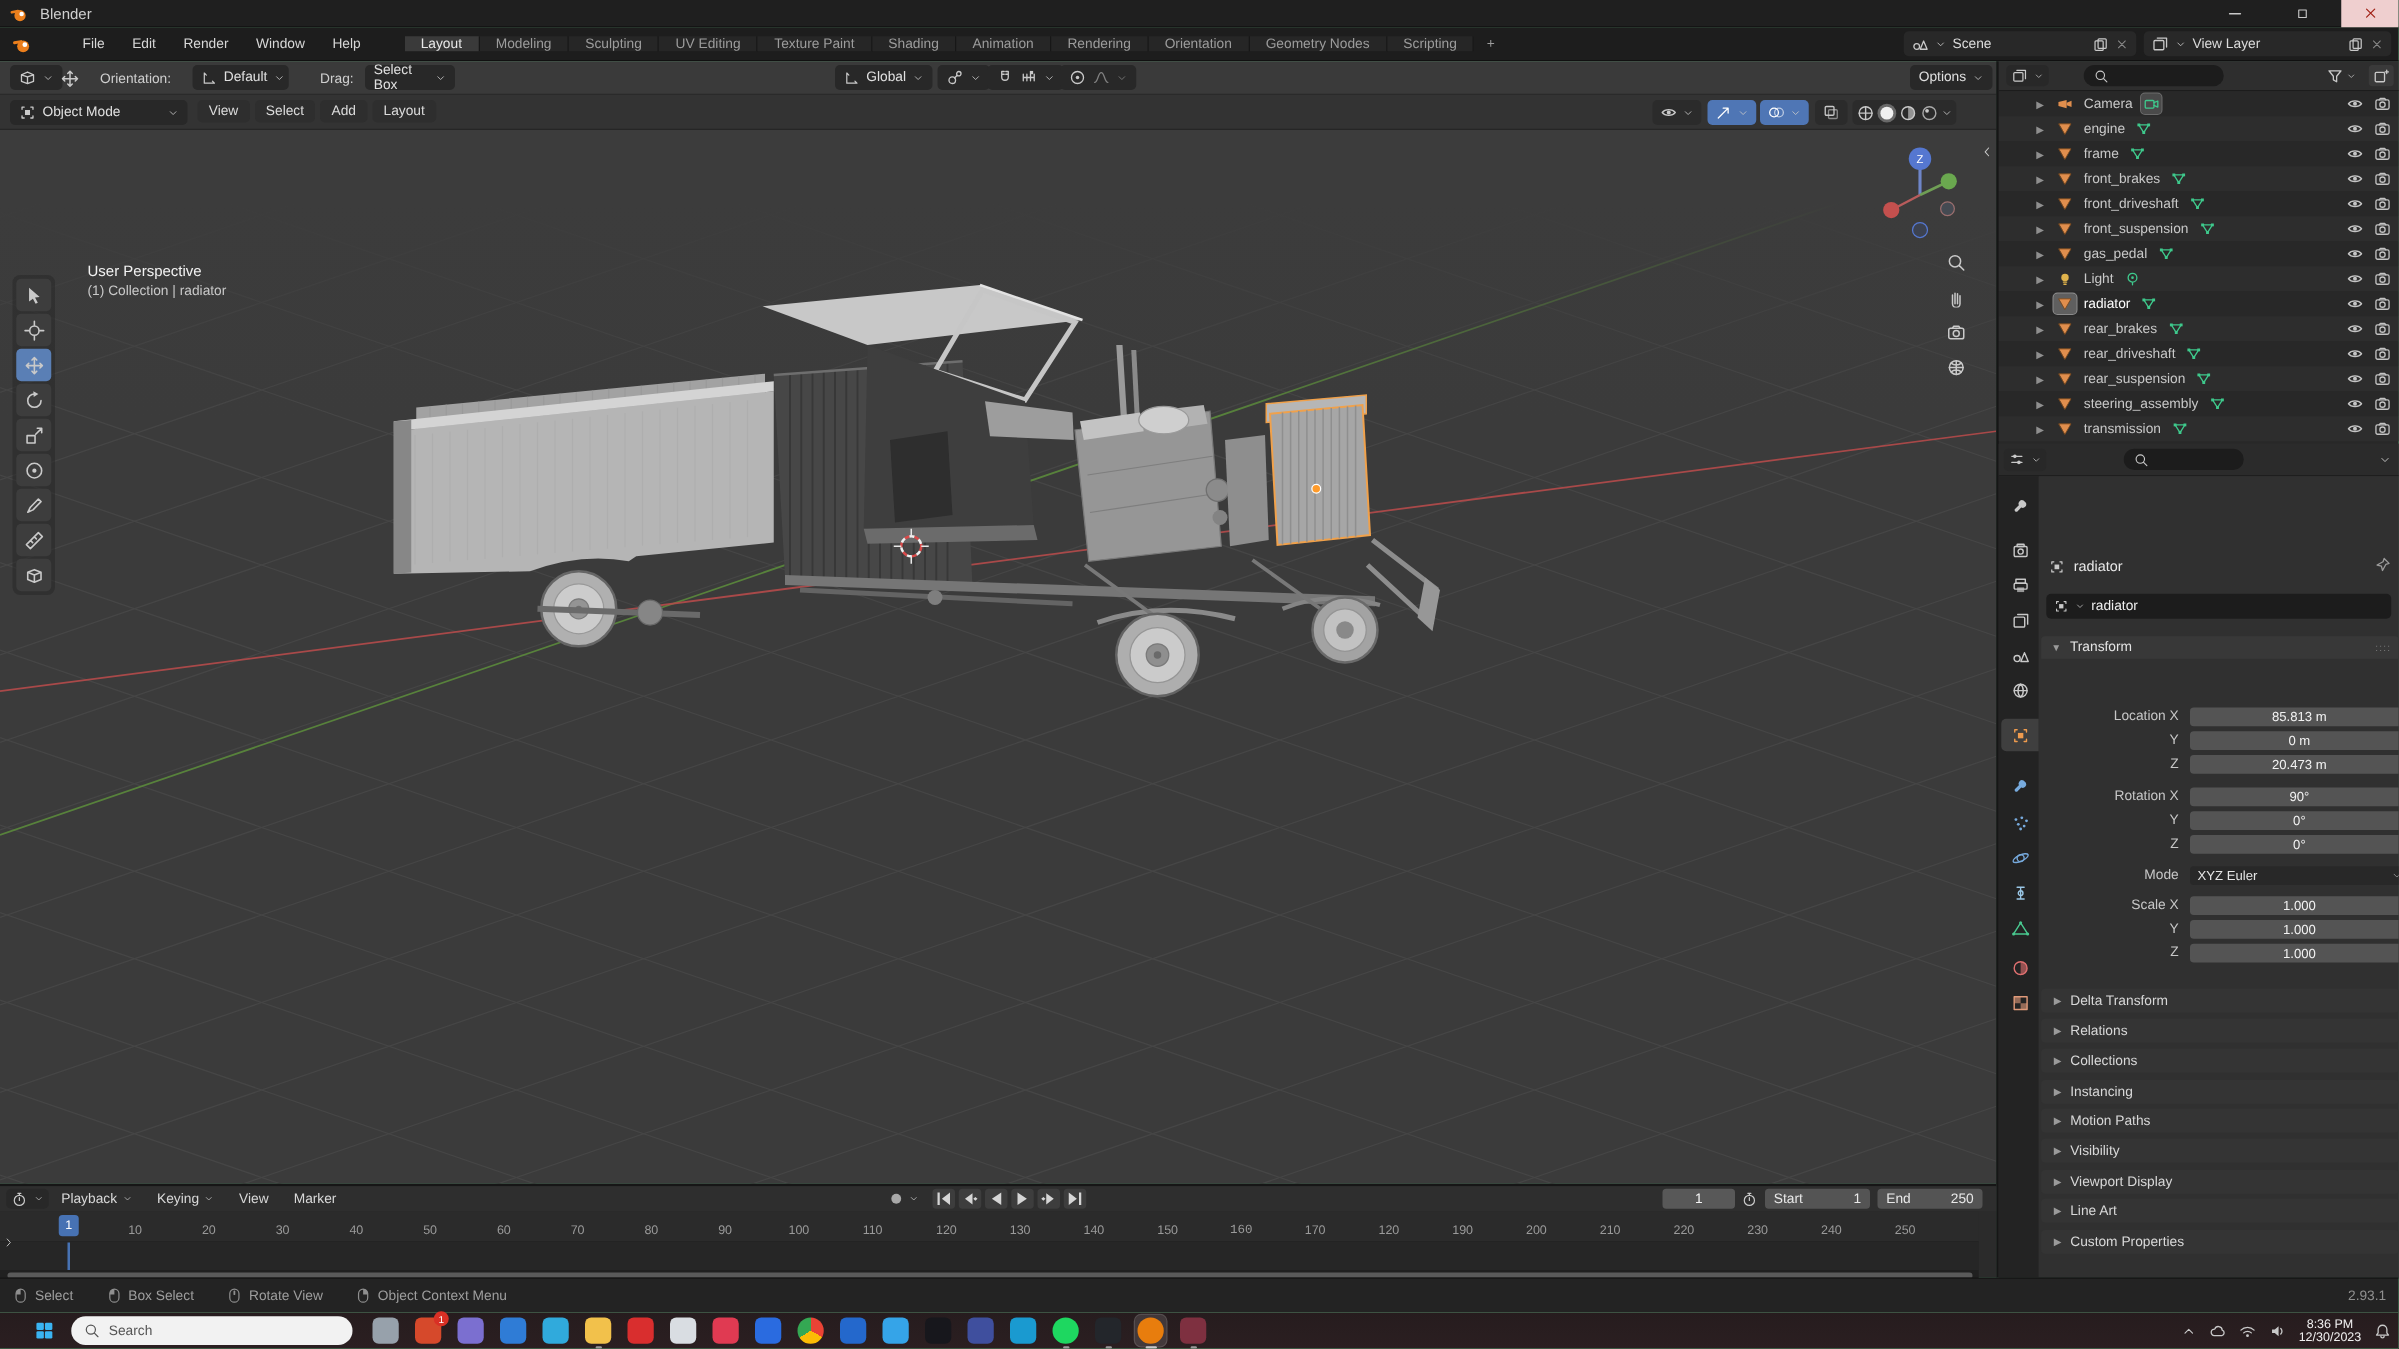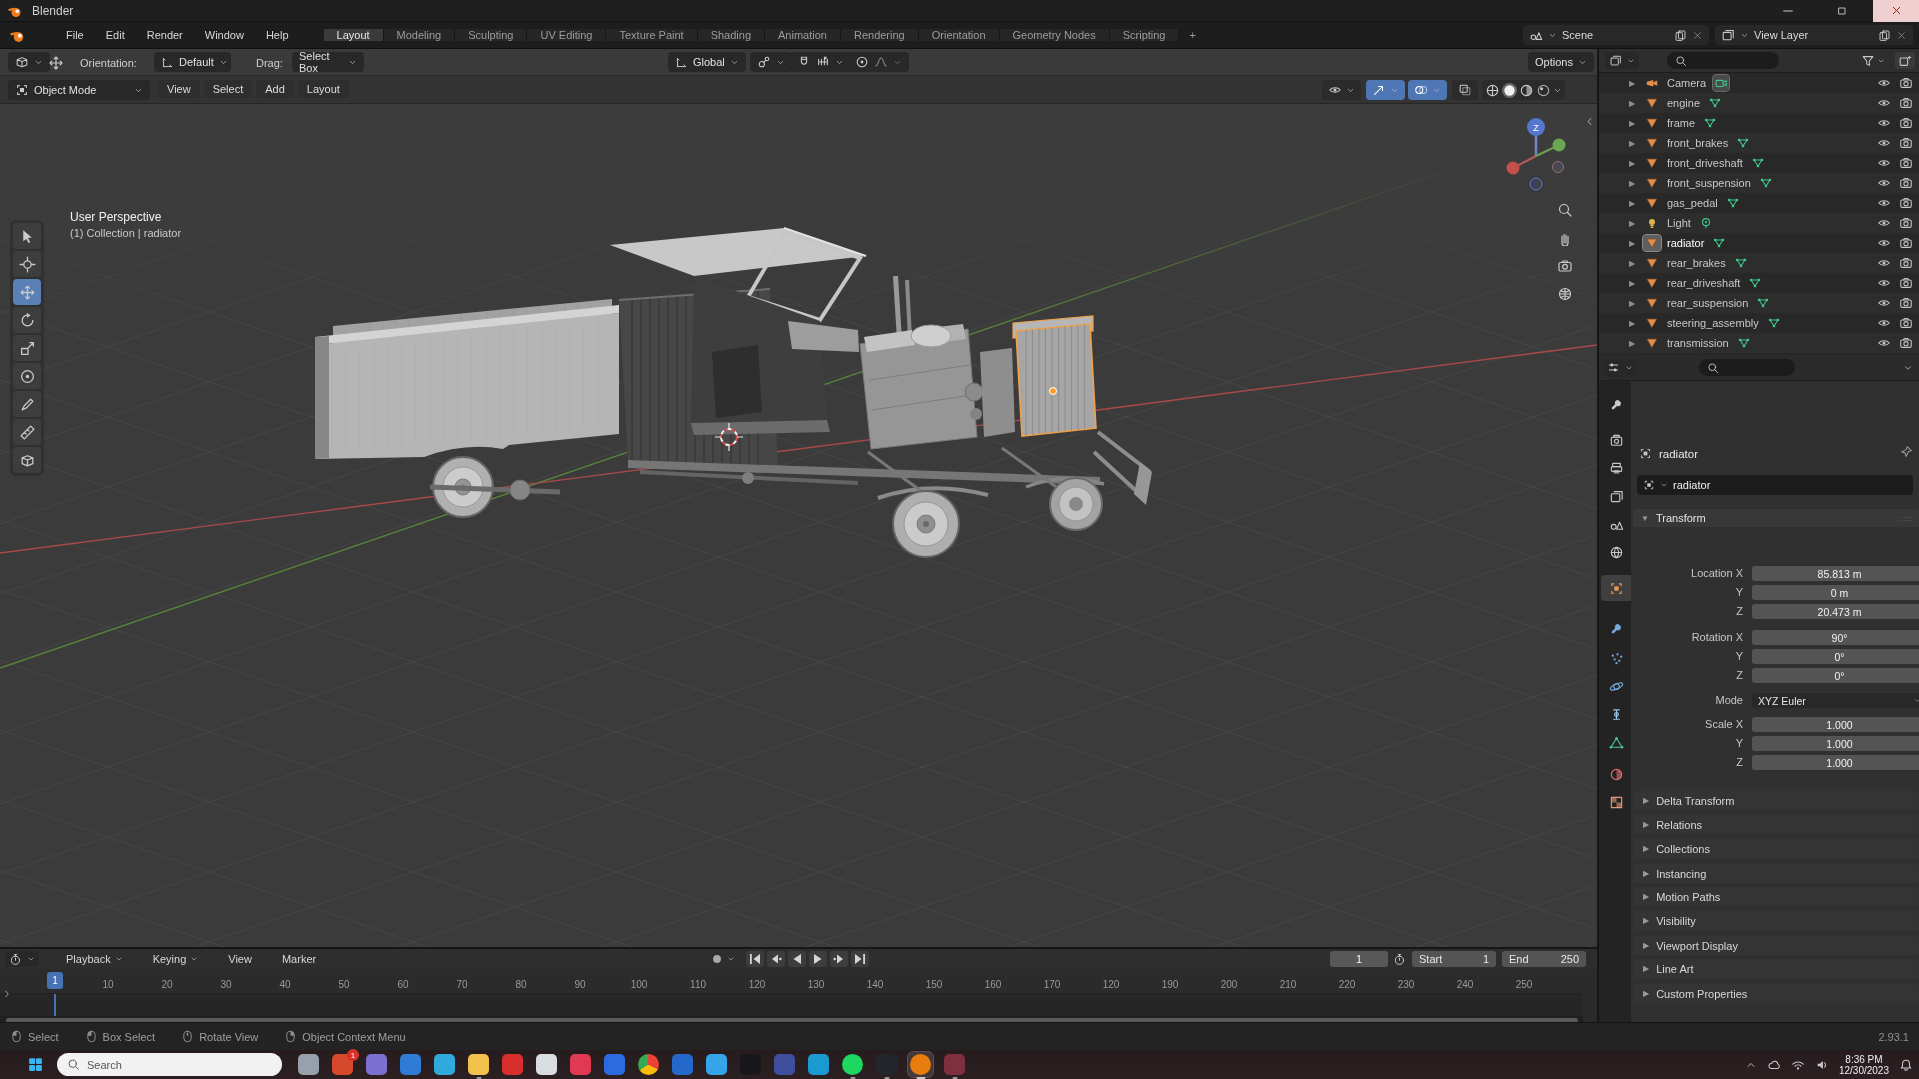--- a/index.html
+++ b/index.html
@@ -63,21 +63,21 @@
 .ptab.active{background:#3f3f3f}
 #props-content{left:32px;top:26px;width:290px;height:641px;background:#303030}
 .tr-label{position:absolute;width:112px;text-align:right;color:#c7c7c7}
 .tr-field{position:absolute;left:121px;width:175px;height:15px;background:#545454;border-radius:3px;color:#f2f2f2;display:flex;align-items:center;justify-content:center;font-size:10.5px}
 .tr-field.dd2{background:#282828;justify-content:flex-start;padding:0 6px;color:#e6e6e6}
 .section{position:absolute;left:2px;width:286px;height:19px;background:#343434;border-radius:3px;display:flex;align-items:center;gap:7px;padding-left:10px;color:#d8d8d8}
 .section .tri{color:#9a9a9a;font-size:8px}
 
 #timeline{left:0;top:947px;width:1597px;height:75px;background:#2b2b2b;border-top:2px solid #161616}
 #tl-header{left:0;top:0;width:1597px;height:20px;background:#2e2e2e;display:flex;align-items:center}
-#tl-menus{display:flex;gap:14px;margin-left:19px}
+#tl-menus{display:flex;gap:4px;margin-left:2px}
 #tl-menus .m{display:flex;align-items:center;gap:4px;padding:2px 8px;border-radius:3px;color:#d8d8d8}
 #tl-ruler{left:0;top:20px;width:1583px;height:25px;background:#2b2b2b;border-bottom:1px solid #222}
 .tick{position:absolute;bottom:3px;transform:translateX(-50%);color:#9a9a9a;font-size:10px}
 #tl-band{left:0;top:45px;width:1583px;height:22px;background:#262626}
 #tl-scroll{left:0;top:67px;width:1583px;height:8px;background:#202020}
 #tl-scrollbar{left:6px;top:1.5px;width:1572px;height:5px;background:#5a5a5a;border-radius:3px}
 #playhead-chip{position:absolute;left:47px;top:3px;width:16px;height:17px;background:#4772b3;border-radius:3px;color:#fff;display:flex;align-items:center;justify-content:center;font-size:10px}
 #playhead-line{position:absolute;left:54px;top:0;width:2px;height:22px;background:#4772b3}
 .tbtn{width:18px;height:16px;display:flex;align-items:center;justify-content:center;border-radius:3px;background:#3d3d3d;color:#d5d5d5}
 .framefield{height:16px;background:#585858;border-radius:3px;color:#f5f5f5;display:flex;align-items:center;justify-content:center}
@@ -1602,21 +1602,21 @@
           <span class="tick" style="left: 403.1px;">60</span>
           <span class="tick" style="left: 462.1px;">70</span>
           <span class="tick" style="left: 521.1px;">80</span>
           <span class="tick" style="left: 580.1px;">90</span>
           <span class="tick" style="left: 639.1px;">100</span>
           <span class="tick" style="left: 698.1px;">110</span>
           <span class="tick" style="left: 757.1px;">120</span>
           <span class="tick" style="left: 816.1px;">130</span>
           <span class="tick" style="left: 875.1px;">140</span>
           <span class="tick" style="left: 934.1px;">150</span>
-          <span class="tick" style="left: 993.1px;">160</span>
+          <span class="tick" style="left: 993.1px; font-family: Liberation Mono, monospace;">160</span>
           <span class="tick" style="left: 1052.1px;">170</span>
           <span class="tick" style="left: 1111.1px;">120</span>
           <span class="tick" style="left: 1170.1px;">190</span>
           <span class="tick" style="left: 1229.1px;">200</span>
           <span class="tick" style="left: 1288.1px;">210</span>
           <span class="tick" style="left: 1347.1px;">220</span>
           <span class="tick" style="left: 1406.1px;">230</span>
           <span class="tick" style="left: 1465.1px;">240</span>
           <span class="tick" style="left: 1524.1px;">250</span>
         </div>

